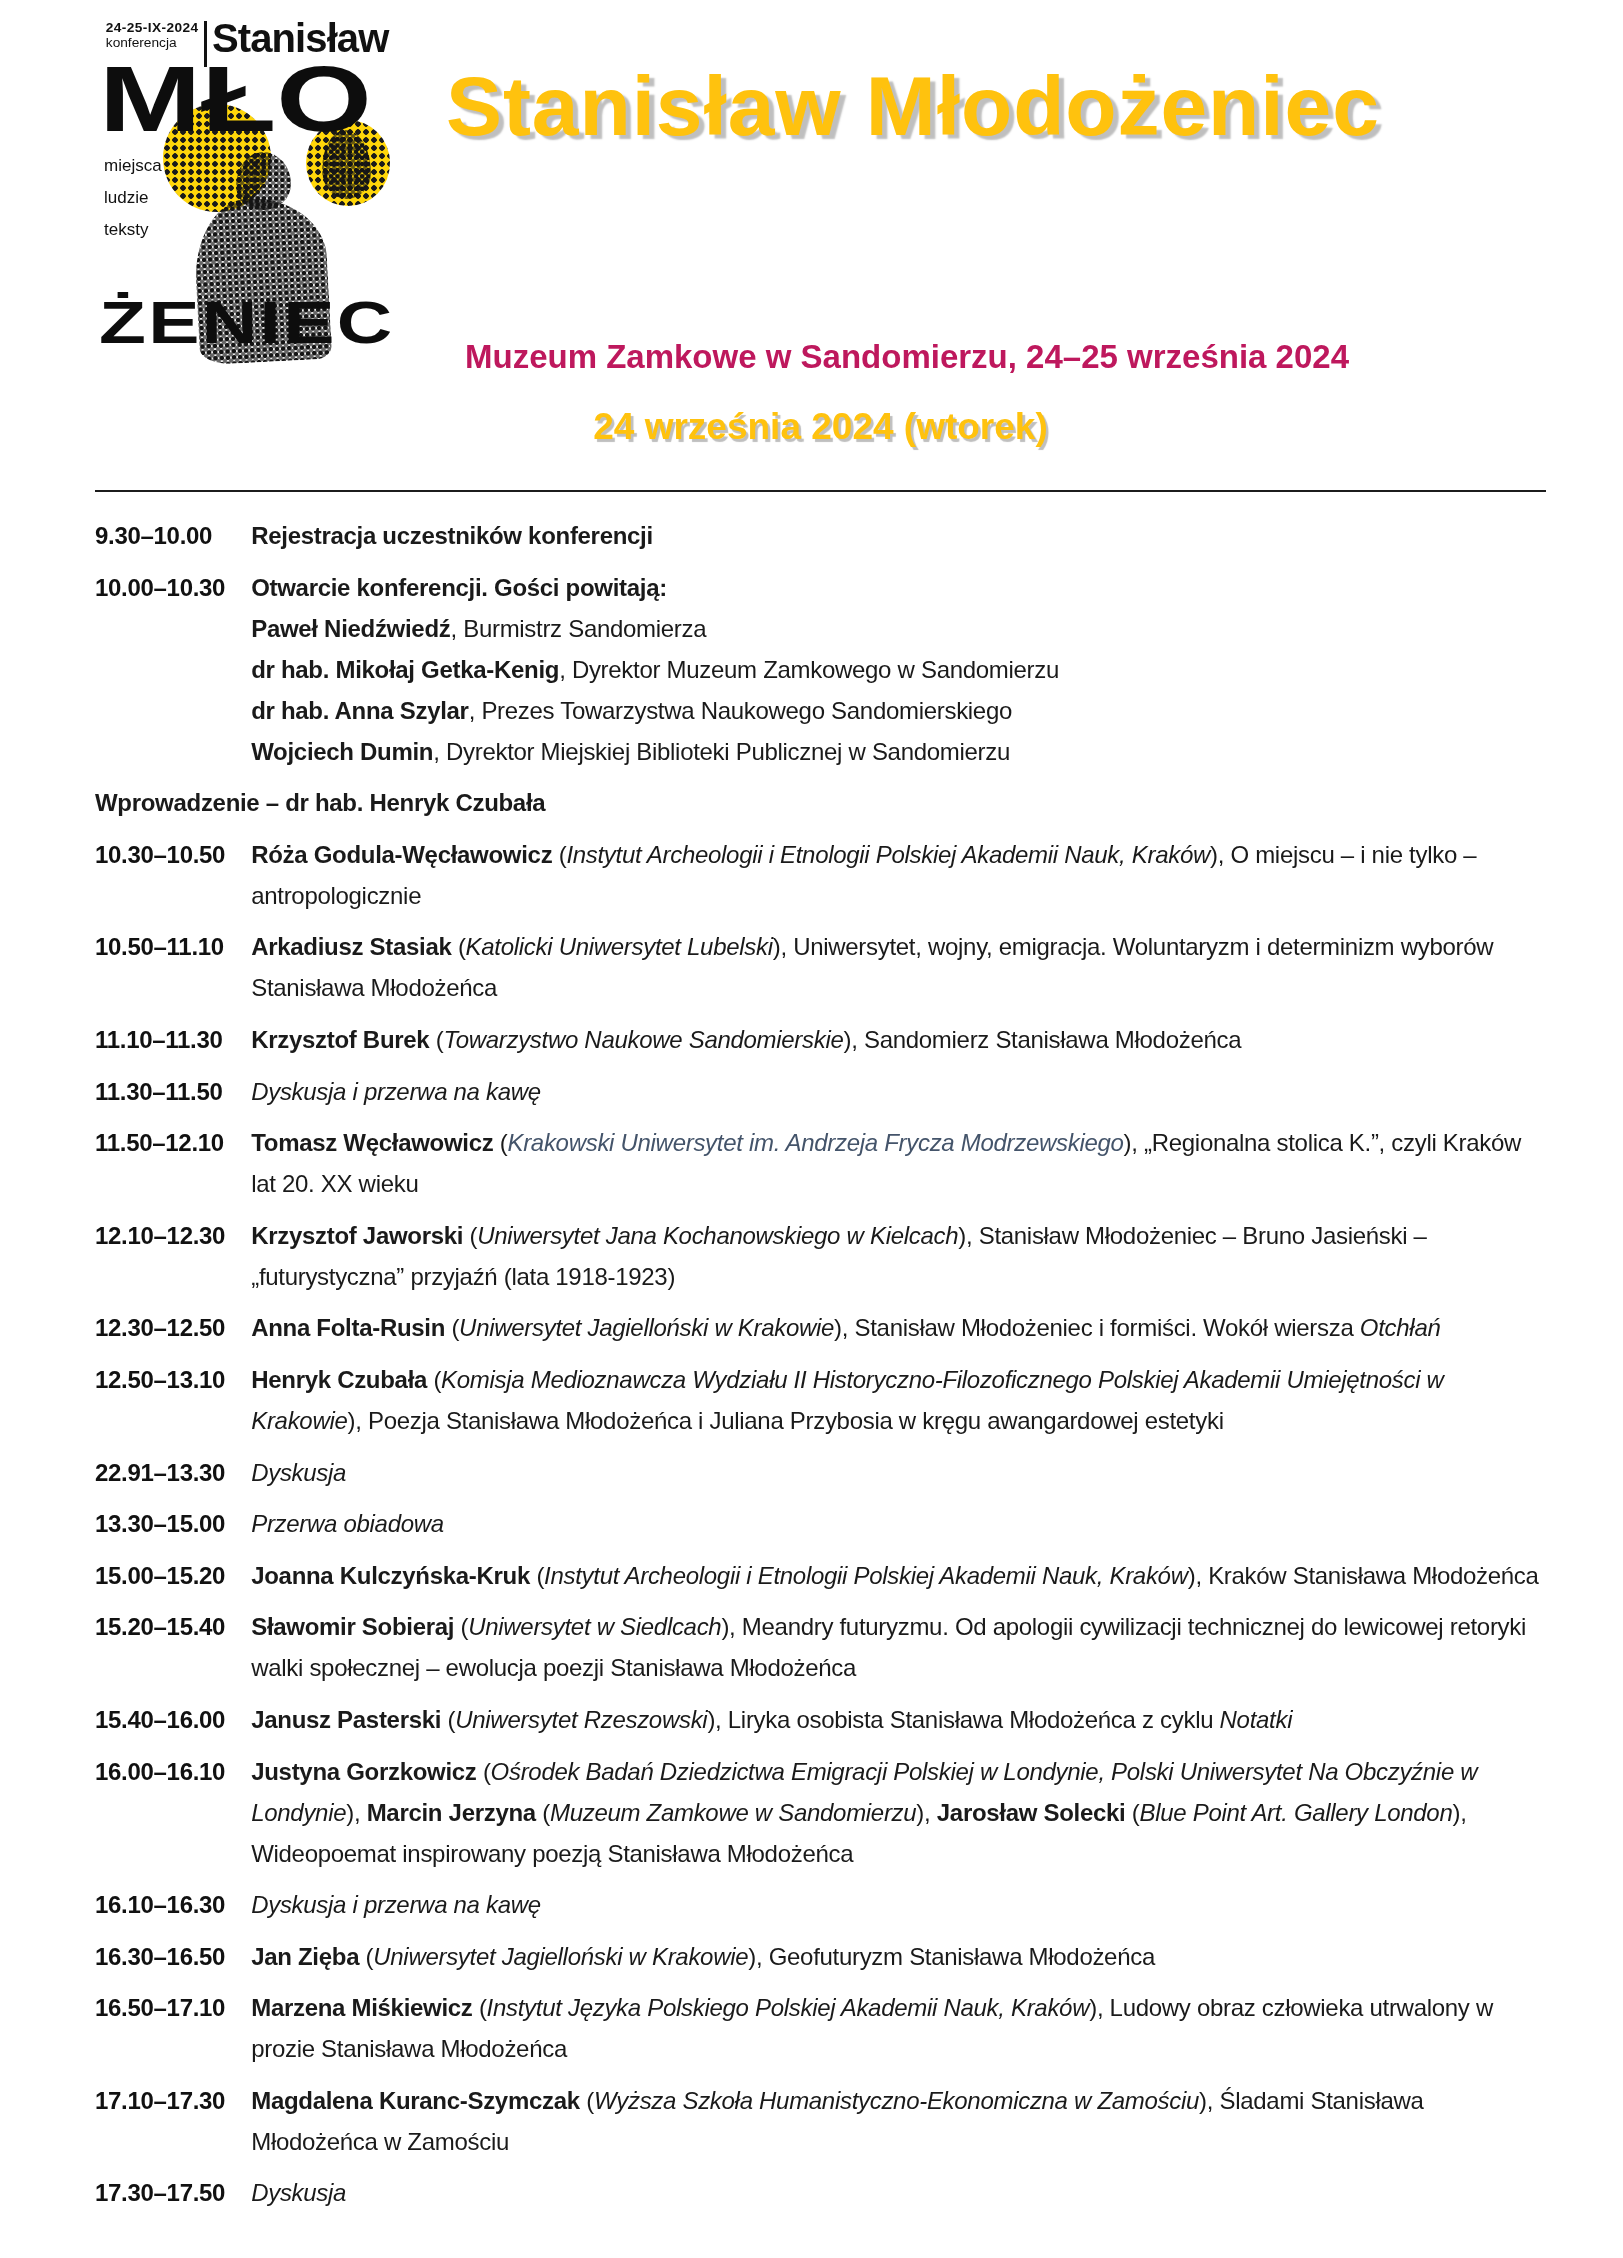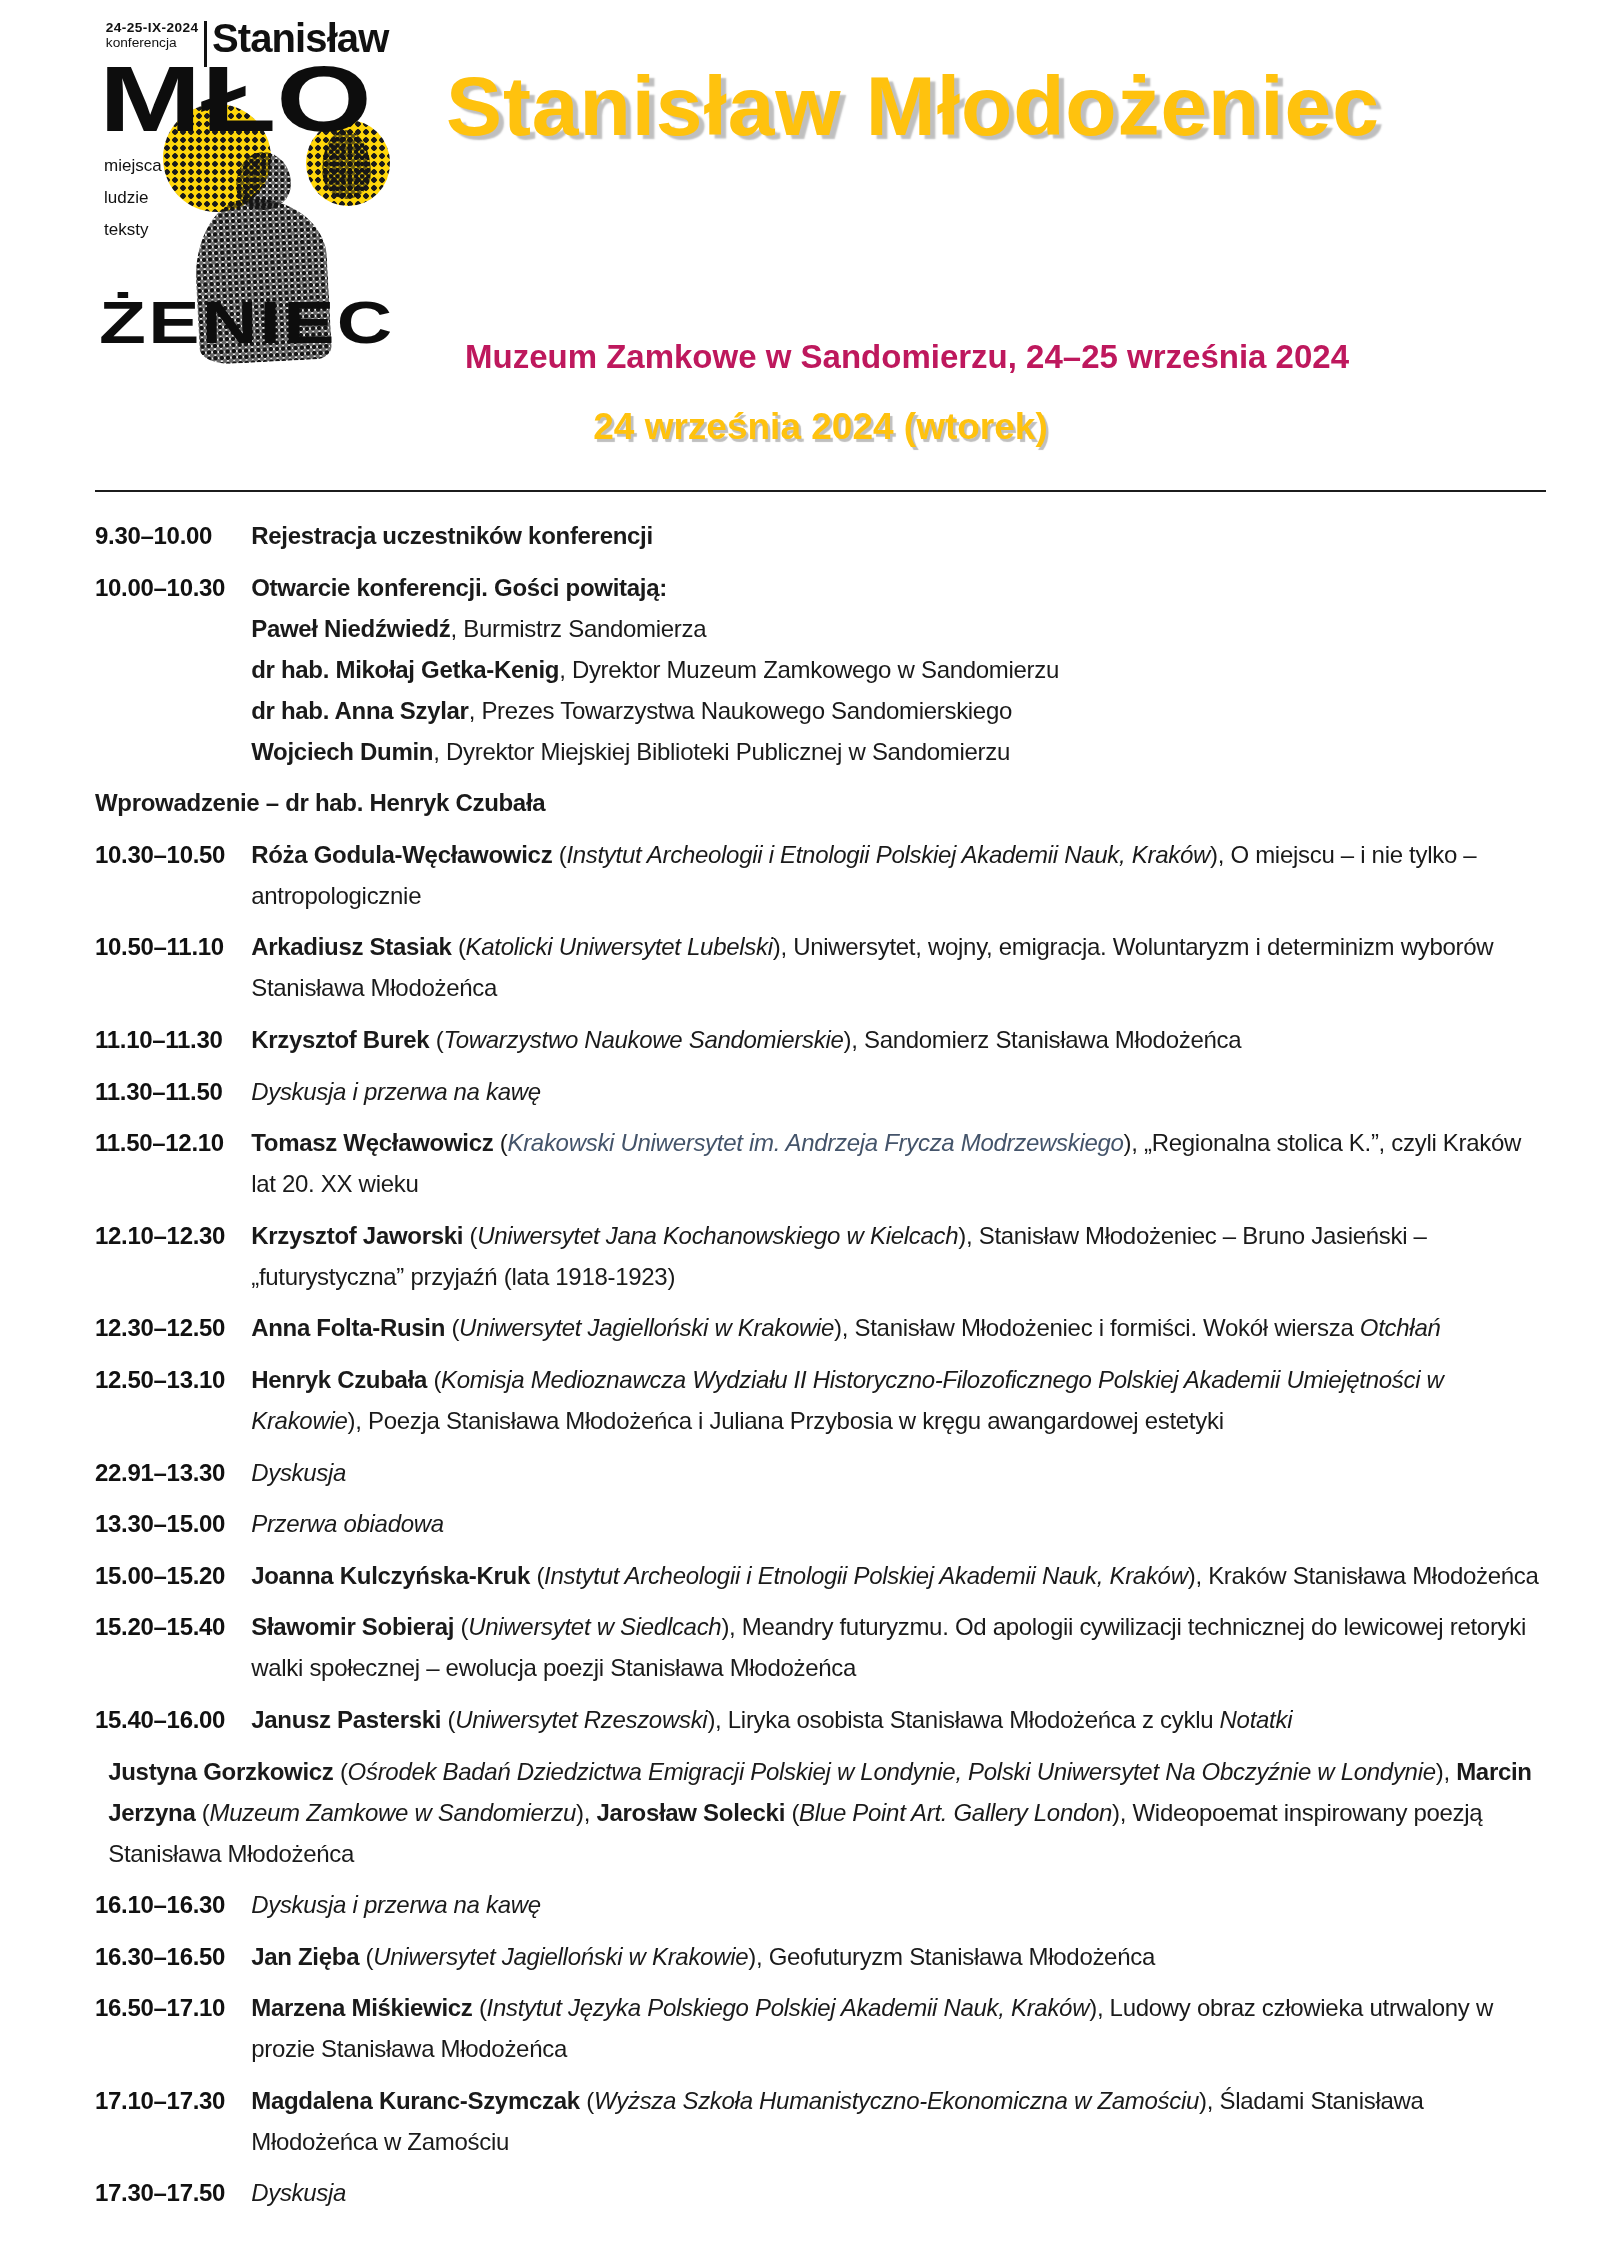--- a/index.html
+++ b/index.html
@@ -187,20 +187,21 @@
           <div class="line"><span class="s-b">Sławomir Sobieraj</span><span class="s-r"> (</span><span class="s-i">Uniwersytet w Siedlcach</span><span class="s-r">), Meandry futuryzmu. Od apologii cywilizacji technicznej do lewicowej retoryki walki społecznej – ewolucja poezji Stanisława Młodożeńca</span></div>
         </div>
       </div>
       <div class="row">
         <div class="time">15.40–16.00</div>
         <div class="content">
           <div class="line"><span class="s-b">Janusz Pasterski</span><span class="s-r"> (</span><span class="s-i">Uniwersytet Rzeszowski</span><span class="s-r">), Liryka osobista Stanisława Młodożeńca z cyklu </span><span class="s-i">Notatki</span></div>
         </div>
       </div>
       <div class="row">
+        <div class="time">16.00–16.10</div>
         <div class="content">
           <div class="line"><span class="s-b">Justyna Gorzkowicz</span><span class="s-r"> (</span><span class="s-i">Ośrodek Badań Dziedzictwa Emigracji Polskiej w Londynie, Polski Uniwersytet Na Obczyźnie w Londynie</span><span class="s-r">), </span><span class="s-b">Marcin Jerzyna</span><span class="s-r"> (</span><span class="s-i">Muzeum Zamkowe w Sandomierzu</span><span class="s-r">), </span><span class="s-b">Jarosław Solecki</span><span class="s-r"> (</span><span class="s-i">Blue Point Art. Gallery London</span><span class="s-r">), Wideopoemat inspirowany poezją Stanisława Młodożeńca</span></div>
         </div>
       </div>
       <div class="row">
         <div class="time">16.10–16.30</div>
         <div class="content">
           <div class="line"><span class="s-i">Dyskusja i przerwa na kawę</span></div>
         </div>
       </div>

